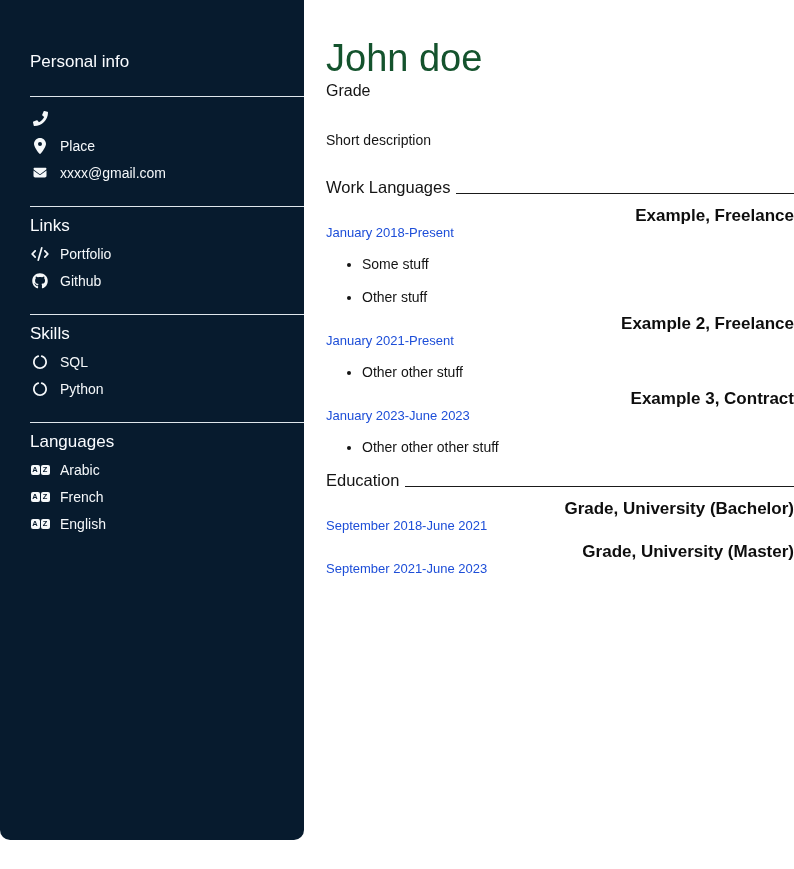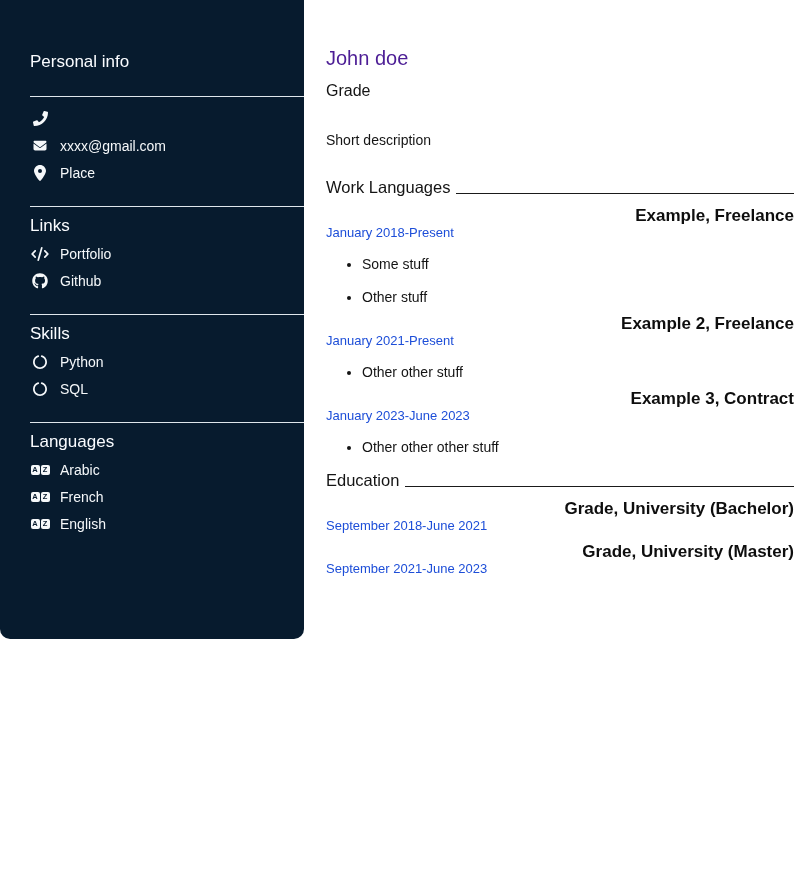--- a/index.html
+++ b/index.html
@@ -7,21 +7,21 @@
   body {
     width: 794px; height: 869px; overflow: hidden;
     background: #ffffff;
     font-family: "Liberation Sans", "DejaVu Sans", sans-serif;
     color: #111111;
   }
   .page { display: flex; width: 794px; height: 869px; }
 
   
   .sidebar {
-    width: 304px; height: 639px; flex: 0 0 304px;
+    width: 304px; height: 840px; flex: 0 0 304px;
     background: #071b2e;
     color: #ffffff;
     padding: 52px 0 0 30px;
     border-radius: 0 0 10px 10px;
   }
   .side-title {
     font-size: 17px; line-height: 20px; font-weight: 400;
     color: #fafcff; margin: 0;
   }
   .side-title.first { margin-bottom: 24px; }
@@ -54,22 +54,22 @@
     border-radius: 2px;
     font-size: 7.5px; font-weight: bold; line-height: 10px;
     text-align: center; display: inline-block;
   }
 
   
   .main {
     flex: 1; padding: 42px 0 0 22px;
   }
   .name {
-    font-size: 20px; line-height: 32px; font-weight: 400;
-    margin: 0 8px 8px 0; color: #4c1d95;
+    font-size: 38px; line-height: 32px; font-weight: 400;
+    margin: 0 8px 8px 0; color: #14532d;
   }
   .person-title {
     font-size: 16px; line-height: 18px; margin: 0; color: #141414;
   }
   .desc {
     font-size: 14px; line-height: 16px; margin: 32px 0 0 0; color: #141414;
   }
   .section-head {
     display: flex; align-items: flex-end;
     font-size: 16.5px; line-height: 19px; color: #141414;
@@ -112,36 +112,36 @@
       <span class="row-icon">
         <svg width="15" height="15" viewBox="0 0 512 512">
             <path d="M493.4 24.6l-104-24c-11.3-2.6-22.9 3.3-27.5 13.9l-48 112c-4.2 9.8-1.4 21.3 6.9 28l60.6 49.6c-36 76.7-98.9 140.5-177.2 177.2l-49.6-60.6c-6.8-8.3-18.2-11.1-28-6.9l-112 48C3.9 366.5-2 378.1.6 389.4l24 104C27.1 504.2 36.7 512 48 512c256.1 0 464-207.5 464-464 0-11.2-7.7-20.9-18.6-23.4z"></path>
           </svg>
       </span>
       <span class="side-label"></span>
     </div>
 
     <div class="side-row">
       <span class="row-icon">
+        <svg width="12" height="16" viewBox="0 0 384 512">
+            <path d="M215.7 499.2C267 435 384 279.4 384 192C384 86 298 0 192 0S0 86 0 192c0 87.4 117 243 168.3 307.2c12.3 15.3 35.1 15.3 47.4 0zM192 128a64 64 0 1 1 0 128 64 64 0 1 1 0-128z"></path>
+          </svg>
+      </span>
+      <span class="side-label">Place</span>
+    </div>
+
+    <div class="side-row">
+      <span class="row-icon">
         <svg width="16" height="13" viewBox="0 0 512 512">
             <path d="M48 64C21.5 64 0 85.5 0 112c0 15.1 7.1 29.3 19.2 38.4L236.8 313.6c11.4 8.5 27 8.5 38.4 0L492.8 150.4c12.1-9.1 19.2-23.3 19.2-38.4c0-26.5-21.5-48-48-48H48zM0 176V384c0 35.3 28.7 64 64 64H448c35.3 0 64-28.7 64-64V176L294.4 339.2c-22.8 17.1-54 17.1-76.8 0L0 176z"></path>
           </svg>
       </span>
       <span class="side-label">xxxx@gmail.com</span>
     </div>
 
-    <div class="side-row">
-      <span class="row-icon">
-        <svg width="12" height="16" viewBox="0 0 384 512">
-            <path d="M215.7 499.2C267 435 384 279.4 384 192C384 86 298 0 192 0S0 86 0 192c0 87.4 117 243 168.3 307.2c12.3 15.3 35.1 15.3 47.4 0zM192 128a64 64 0 1 1 0 128 64 64 0 1 1 0-128z"></path>
-          </svg>
-      </span>
-      <span class="side-label">Place</span>
-    </div>
-
     <hr class="sep mid">
     <h2 class="side-title next">Links</h2>
 
     <div class="side-row">
       <span class="row-icon">
         <svg width="18" height="14" viewBox="0 0 640 512">
             <path d="M392.8 1.2c-17-4.9-34.7 5-39.6 22l-128 448c-4.9 17 5 34.7 22 39.6s34.7-5 39.6-22l128-448c4.9-17-5-34.7-22-39.6zm80.6 120.1c-12.5 12.5-12.5 32.8 0 45.3L562.7 256l-89.4 89.4c-12.5 12.5-12.5 32.8 0 45.3s32.8 12.5 45.3 0l112-112c12.5-12.5 12.5-32.8 0-45.3l-112-112c-12.5-12.5-32.8-12.5-45.3 0zm-306.7 0c-12.5-12.5-32.8-12.5-45.3 0l-112 112c-12.5 12.5-12.5 32.8 0 45.3l112 112c12.5 12.5 32.8 12.5 45.3 0s12.5-32.8 0-45.3L77.3 256l89.4-89.4c12.5-12.5 12.5-32.8 0-45.3z"></path>
           </svg>
       </span>
       <span class="side-label">Portfolio</span>
@@ -158,30 +158,30 @@
 
     <hr class="sep mid">
     <h2 class="side-title next">Skills</h2>
 
     <div class="side-row">
       <span class="row-icon">
         <svg width="14" height="14" viewBox="0 0 512 512">
             <path d="M222.7 32.1c5 16.9-4.6 34.8-21.5 39.8C121.8 95.6 64 169.1 64 256c0 106 86 192 192 192s192-86 192-192c0-86.9-57.8-160.4-137.1-184.1c-17-5-26.6-22.9-21.5-39.8s22.9-26.6 39.8-21.5C434.9 42.1 512 140 512 256c0 141.4-114.6 256-256 256S0 397.4 0 256C0 140 77.1 42.1 182.9 10.6c16.9-5 34.8 4.6 39.8 21.5z"></path>
           </svg>
       </span>
-      <span class="side-label">Python</span>
+      <span class="side-label">SQL</span>
     </div>
 
     <div class="side-row">
       <span class="row-icon">
         <svg width="14" height="14" viewBox="0 0 512 512">
             <path d="M222.7 32.1c5 16.9-4.6 34.8-21.5 39.8C121.8 95.6 64 169.1 64 256c0 106 86 192 192 192s192-86 192-192c0-86.9-57.8-160.4-137.1-184.1c-17-5-26.6-22.9-21.5-39.8s22.9-26.6 39.8-21.5C434.9 42.1 512 140 512 256c0 141.4-114.6 256-256 256S0 397.4 0 256C0 140 77.1 42.1 182.9 10.6c16.9-5 34.8 4.6 39.8 21.5z"></path>
           </svg>
       </span>
-      <span class="side-label">SQL</span>
+      <span class="side-label">Python</span>
     </div>
 
     <hr class="sep mid">
     <h2 class="side-title next">Languages</h2>
 
     <div class="side-row">
       <span class="row-icon">
         <span class="lang-box">
             <span>A</span>
             <span>Z</span>

